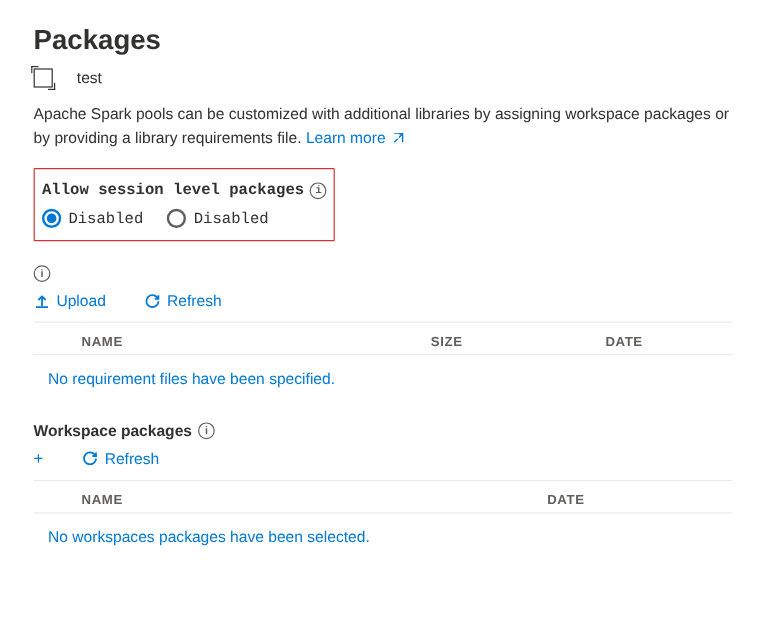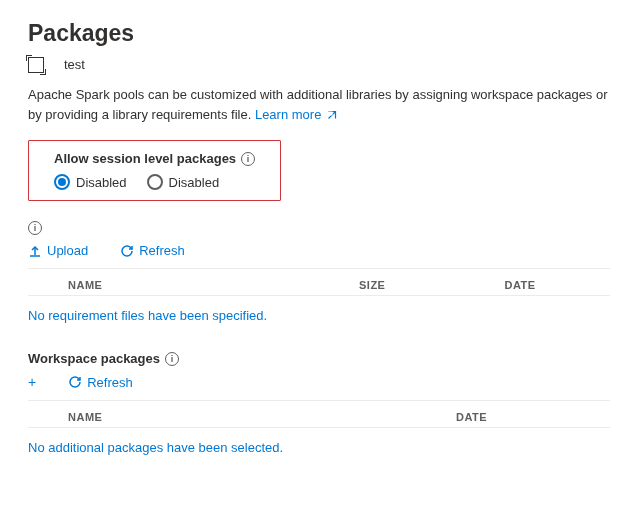--- a/index.html
+++ b/index.html
@@ -60,24 +60,25 @@
       color: #323130;
       margin-bottom: 16px;
       line-height: 1.5;
     }
     .description a {
       color: #0078d4;
       text-decoration: none;
     }
     .section-box {
       border: 1.5px solid #d13438;
-      padding: 10px 25px;
+      padding: 10px 6px;
       display: inline-block;
       margin-bottom: 20px;
       border-radius: 1px;
+      font-family: Liberation Mono, monospace;
     }
     .section-label {
       font-size: 13px;
       font-weight: 600;
       color: #323130;
       margin-bottom: 8px;
       display: flex;
       align-items: center;
       gap: 5px;
     }
@@ -197,20 +198,21 @@
       font-weight: 700;
       color: #605e5c;
       letter-spacing: 0.5px;
       text-transform: uppercase;
       padding-left: 40px;
     }
     .empty-msg {
       color: #0078d4;
       font-size: 13px;
       padding: 8px 0;
+      margin-left: 12px;
     }
     .section-block {
       margin-bottom: 20px;
     }
     .plus-icon {
       font-size: 14px;
       color: #0078d4;
     }
     .ext-link-icon {
       display: inline-flex;
@@ -311,17 +313,17 @@
         </svg>
       </span>
       <span>Refresh</span>
     </button>
   </div>
   <hr class="divider">
   <div class="table-header-2col">
     <span class="col-label">NAME</span>
     <span class="col-label">DATE</span>
   </div>
-  <div class="empty-msg">No additional packages have been selected.</div>
+  <div class="empty-msg">No workspaces packages have been selected.</div>
 </div>
 
 
 
 
 </body></html>

